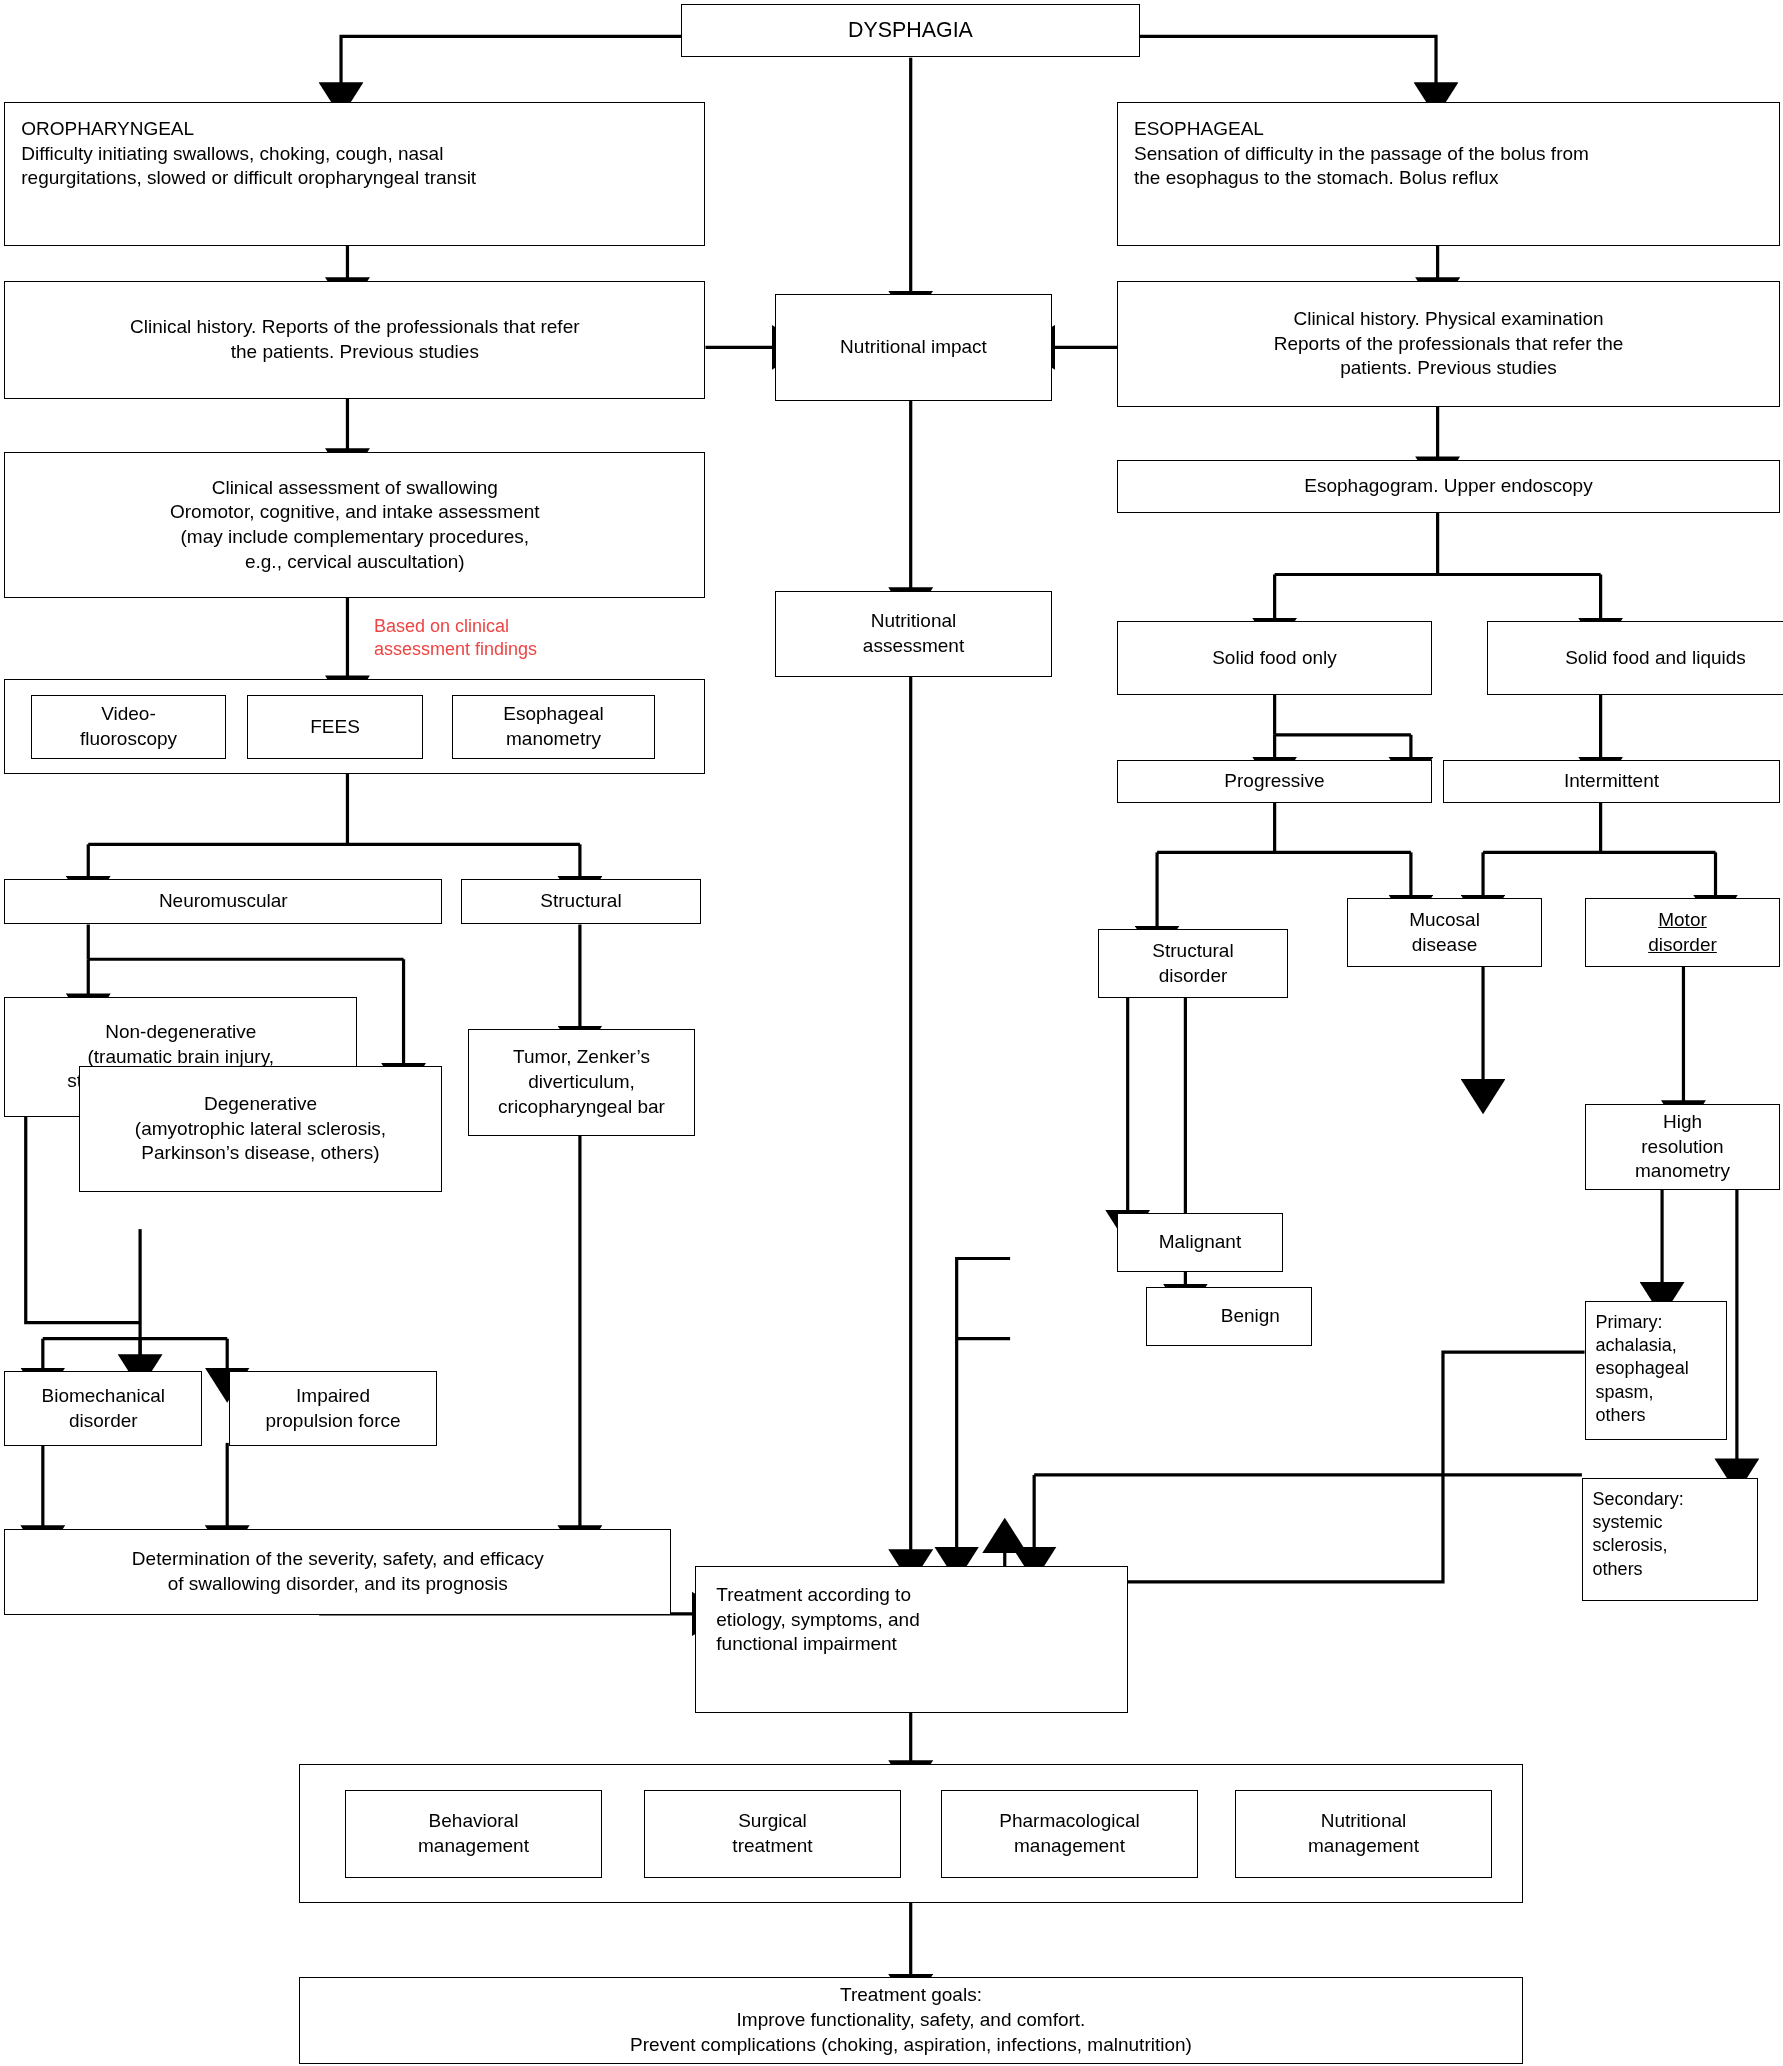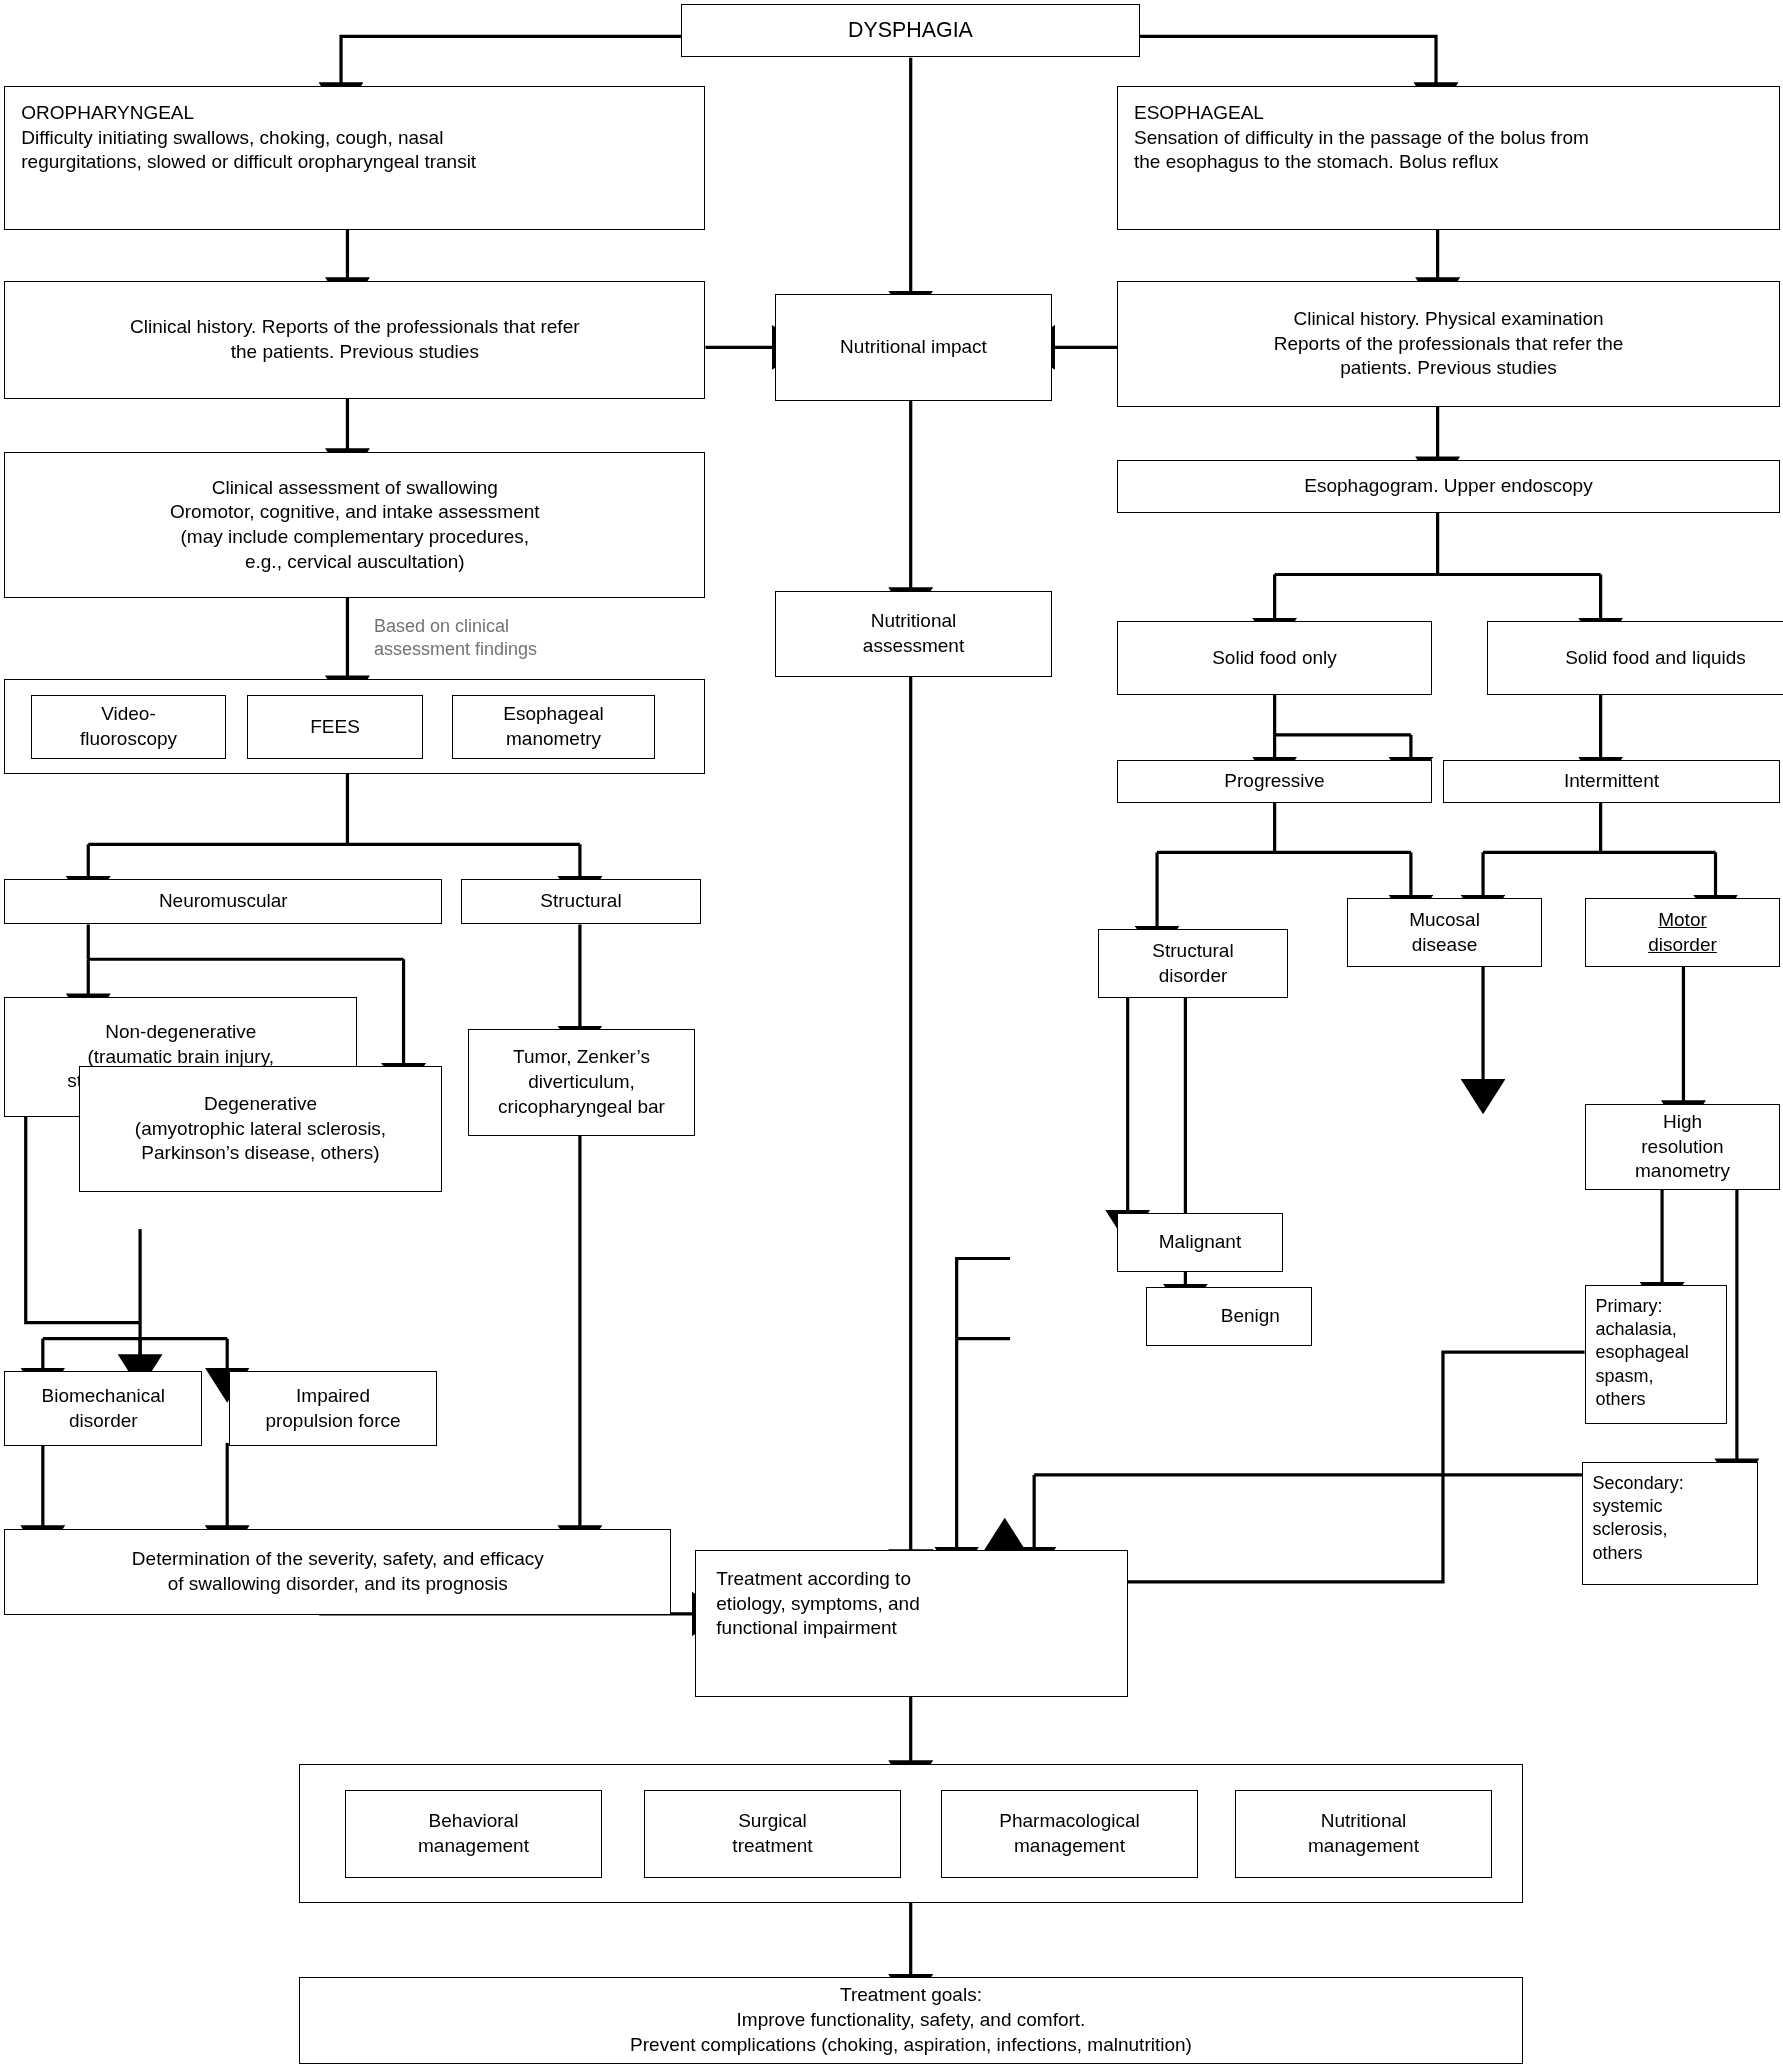--- a/index.html
+++ b/index.html
@@ -37,27 +37,28 @@
     color: #000000;
     line-height: 1.30;
     padding: 2.1px 5.3px;
     font-size: 19px;
   }
   .node.left-align {
     align-items: flex-start;
     justify-content: flex-start;
     text-align: left;
     padding: 14px 16px;
+    margin-top: 16px;
   }
   .node.container {
     display: block;
   }
   .freetext {
     position: absolute;
-    color: #737373;
+    color: #ef4444;
     font-size: 18px;
     line-height: 1.30;
     text-align: left;
     background: transparent;
   }
   .ttl {
     display: block;
   }
 </style>
 </head>

